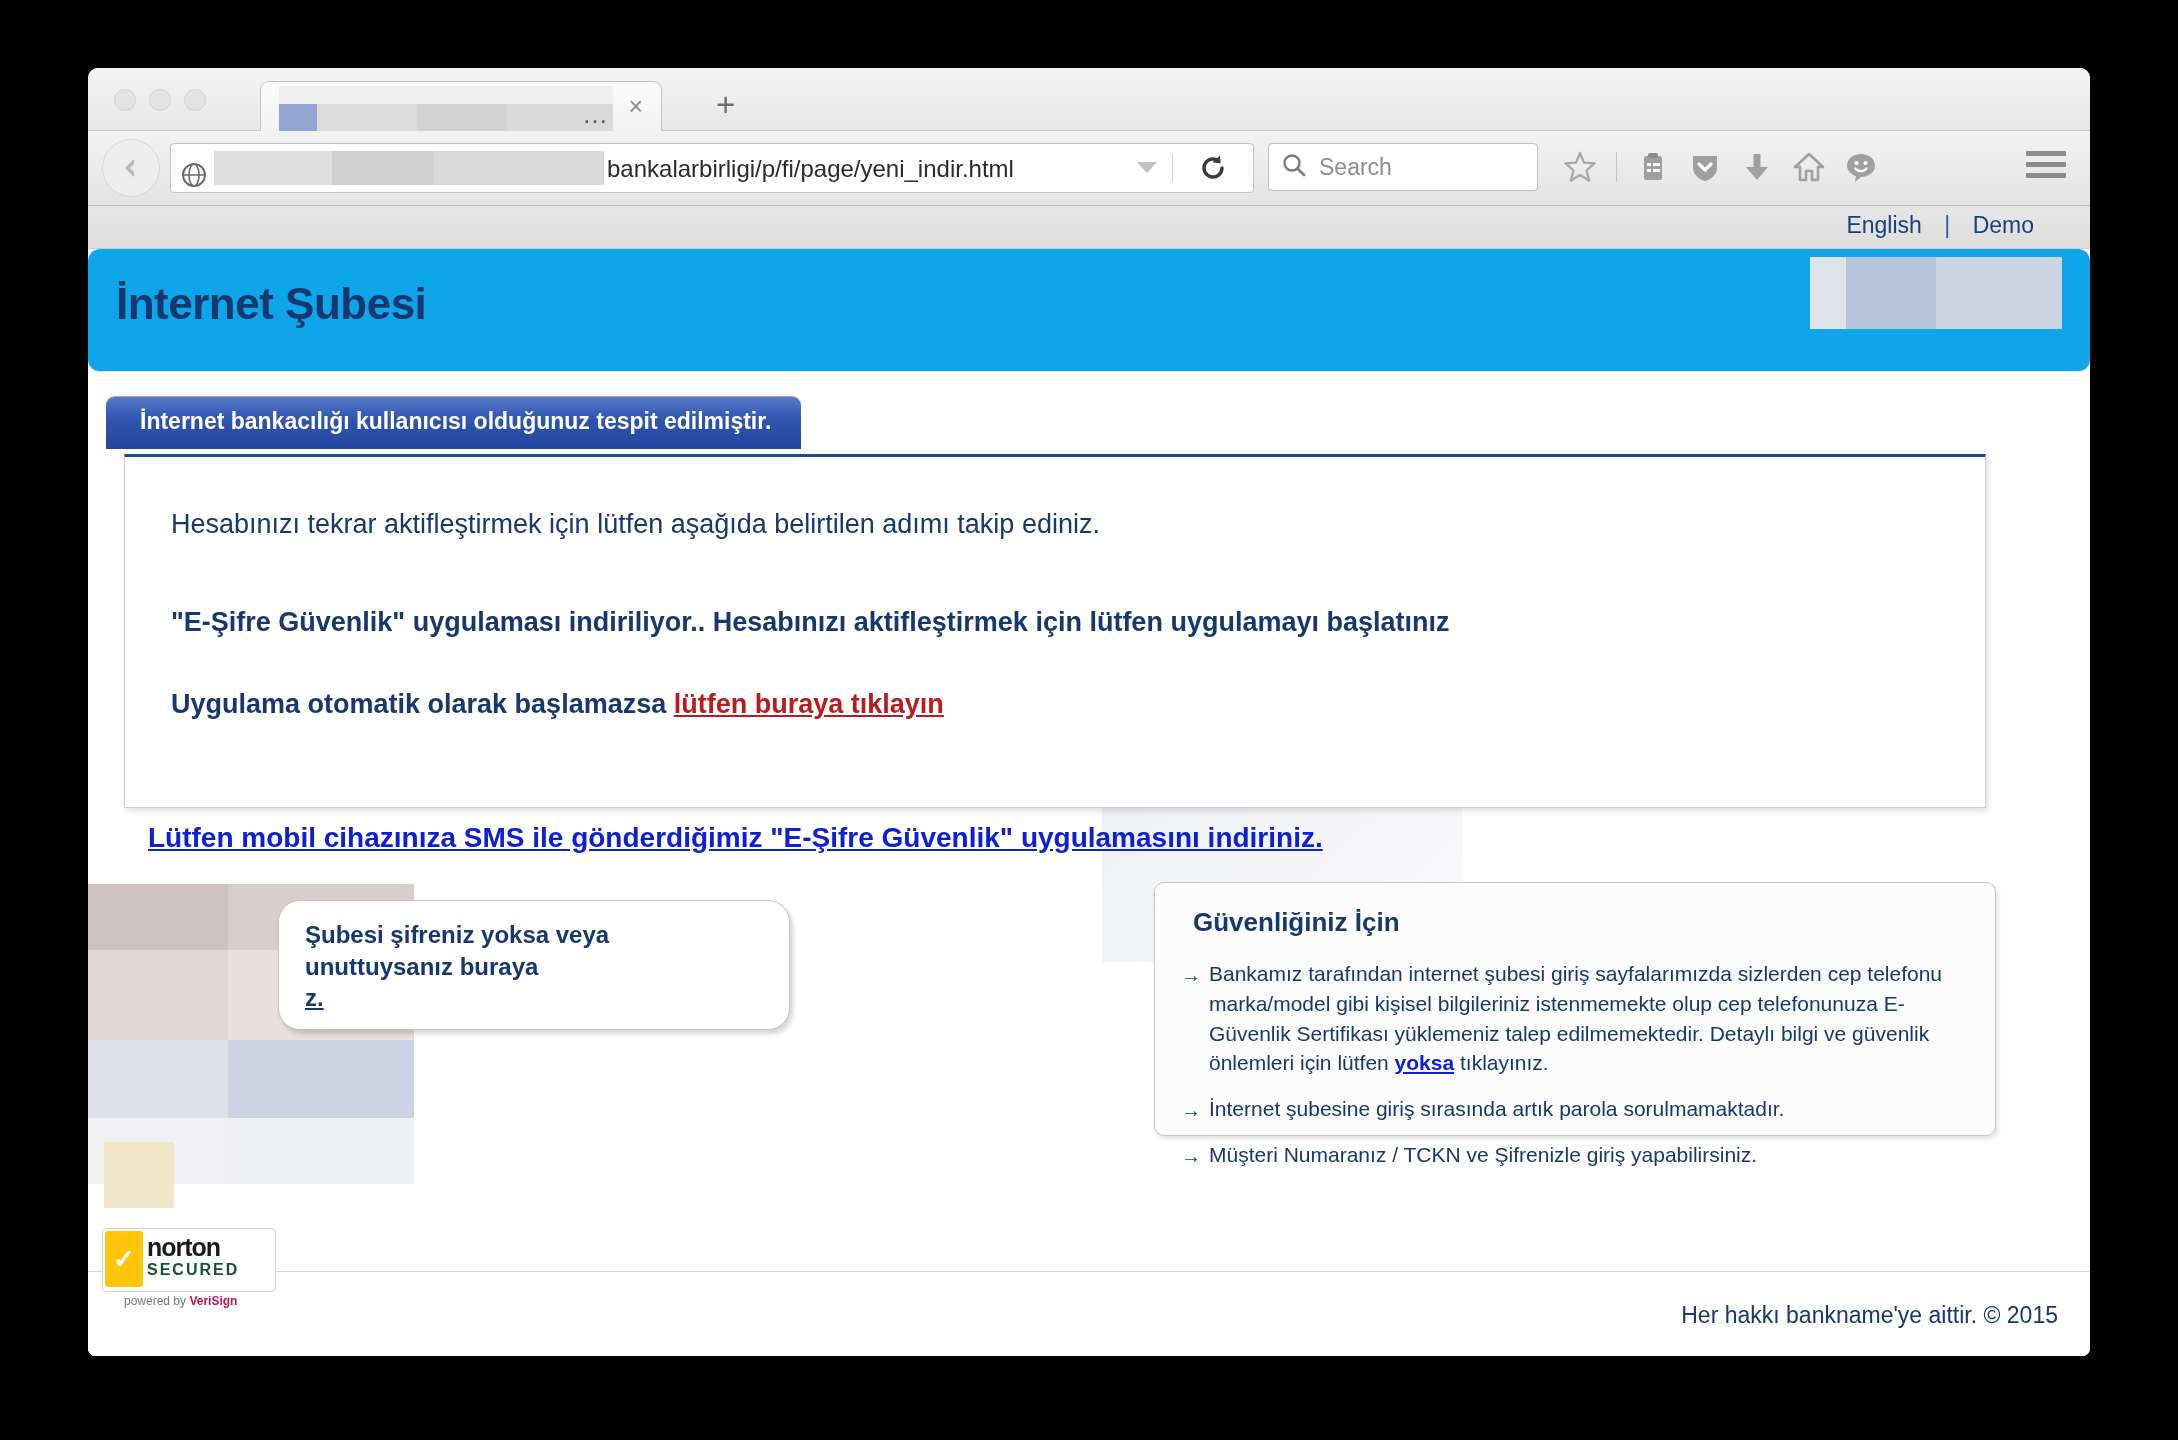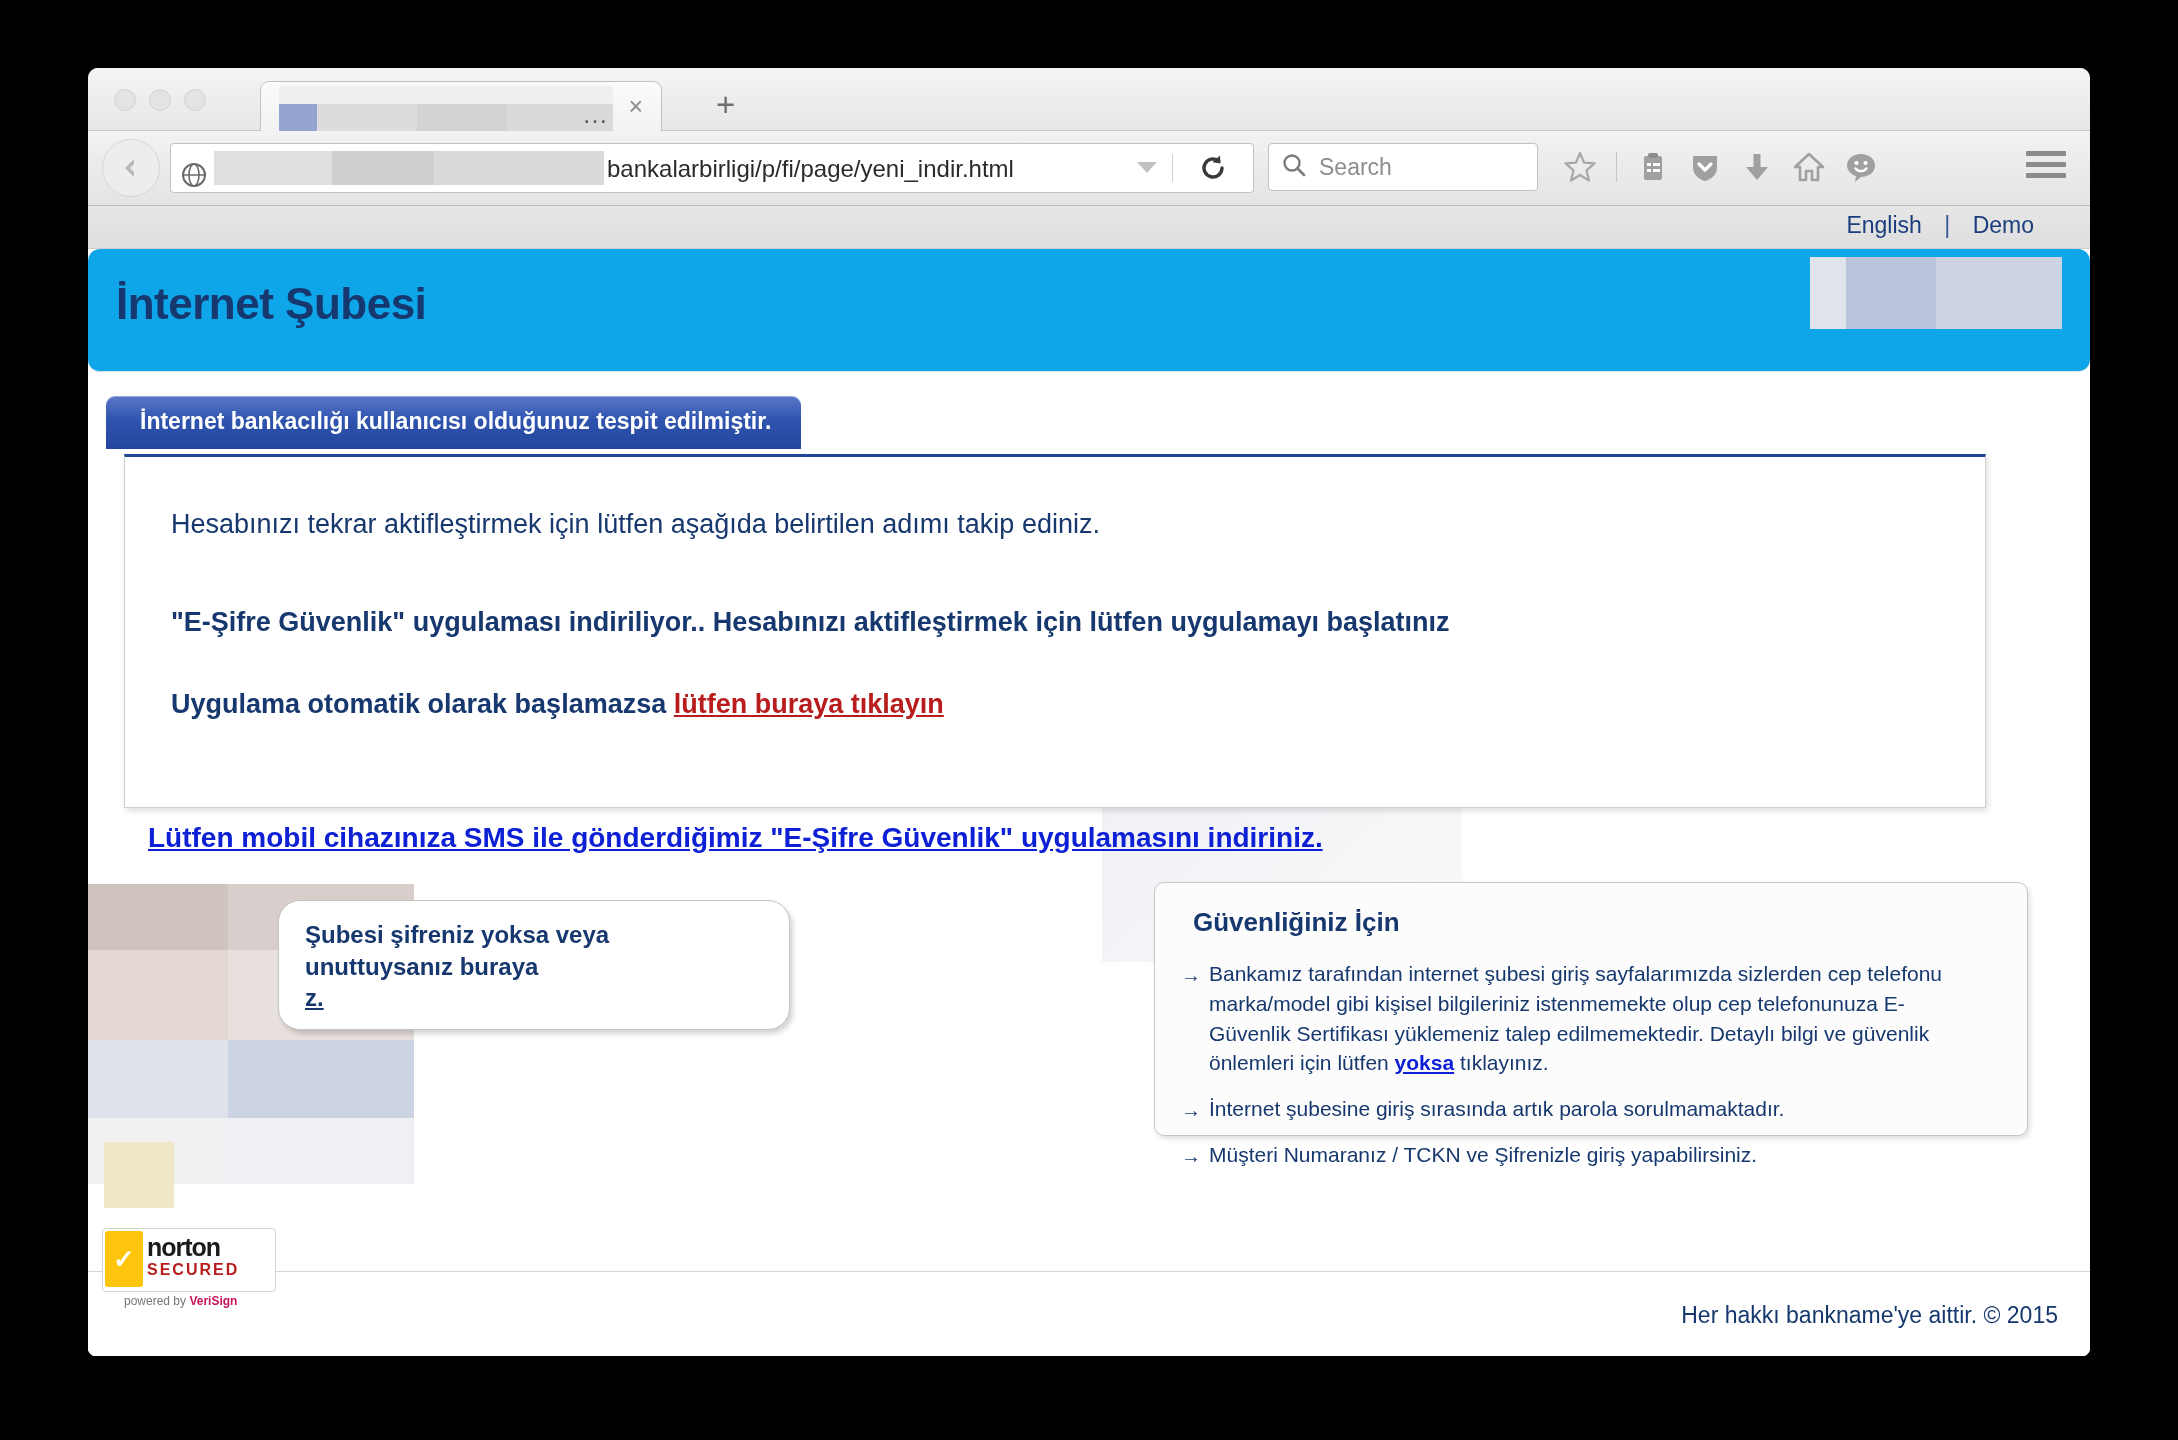--- a/index.html
+++ b/index.html
@@ -390,21 +390,20 @@
 
   .infobox {
     position: absolute;
     left: 1066px; top: 510px;
     width: 840px;
     height: 252px;
     background: #fcfcfc;
     border: 1px solid #c8c8c8;
     border-radius: 10px;
     box-shadow: 2px 3px 5px rgba(0,0,0,0.12);
-    padding-left: 32px;
   }
   .infobox h3 {
     margin: 0;
     position: absolute;
     left: 38px; top: 24px;
     font-size: 26px;
     color: #16386e;
     font-weight: bold;
   }
   .infolist {
@@ -481,21 +480,21 @@
     font-size: 25px;
     font-weight: bold;
     color: #1a1a1a;
     letter-spacing: -1px;
   }
   .norton-sub {
     position: absolute;
     left: 44px; top: 32px;
     font-size: 16px;
     font-weight: bold;
-    color: #b91c1c;
+    color: #14532d;
     letter-spacing: 2px;
   }
   .norton-powered {
     position: absolute;
     left: 2px; top: 66px;
     font-size: 12px;
     color: #777;
     margin-left: 20px;
   }
   .norton-powered b { color: #c8125b; }

